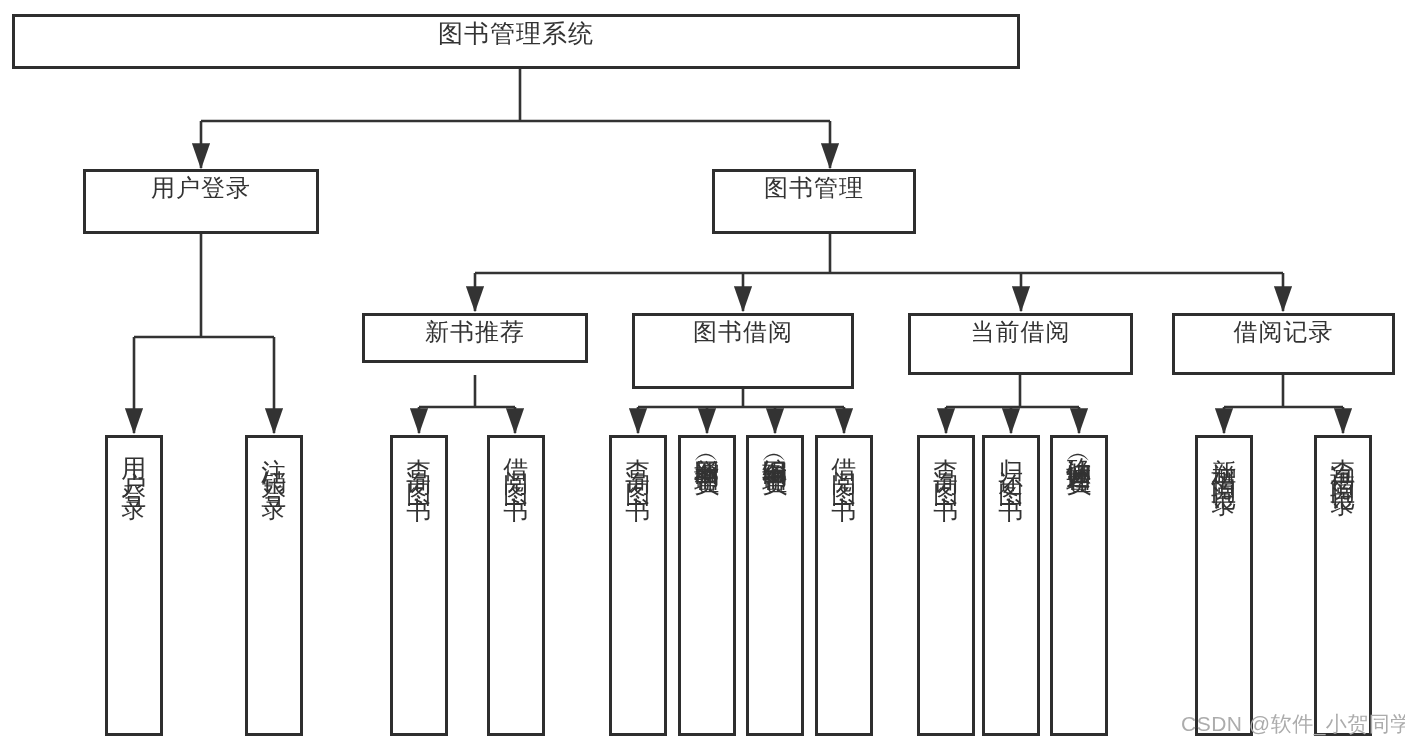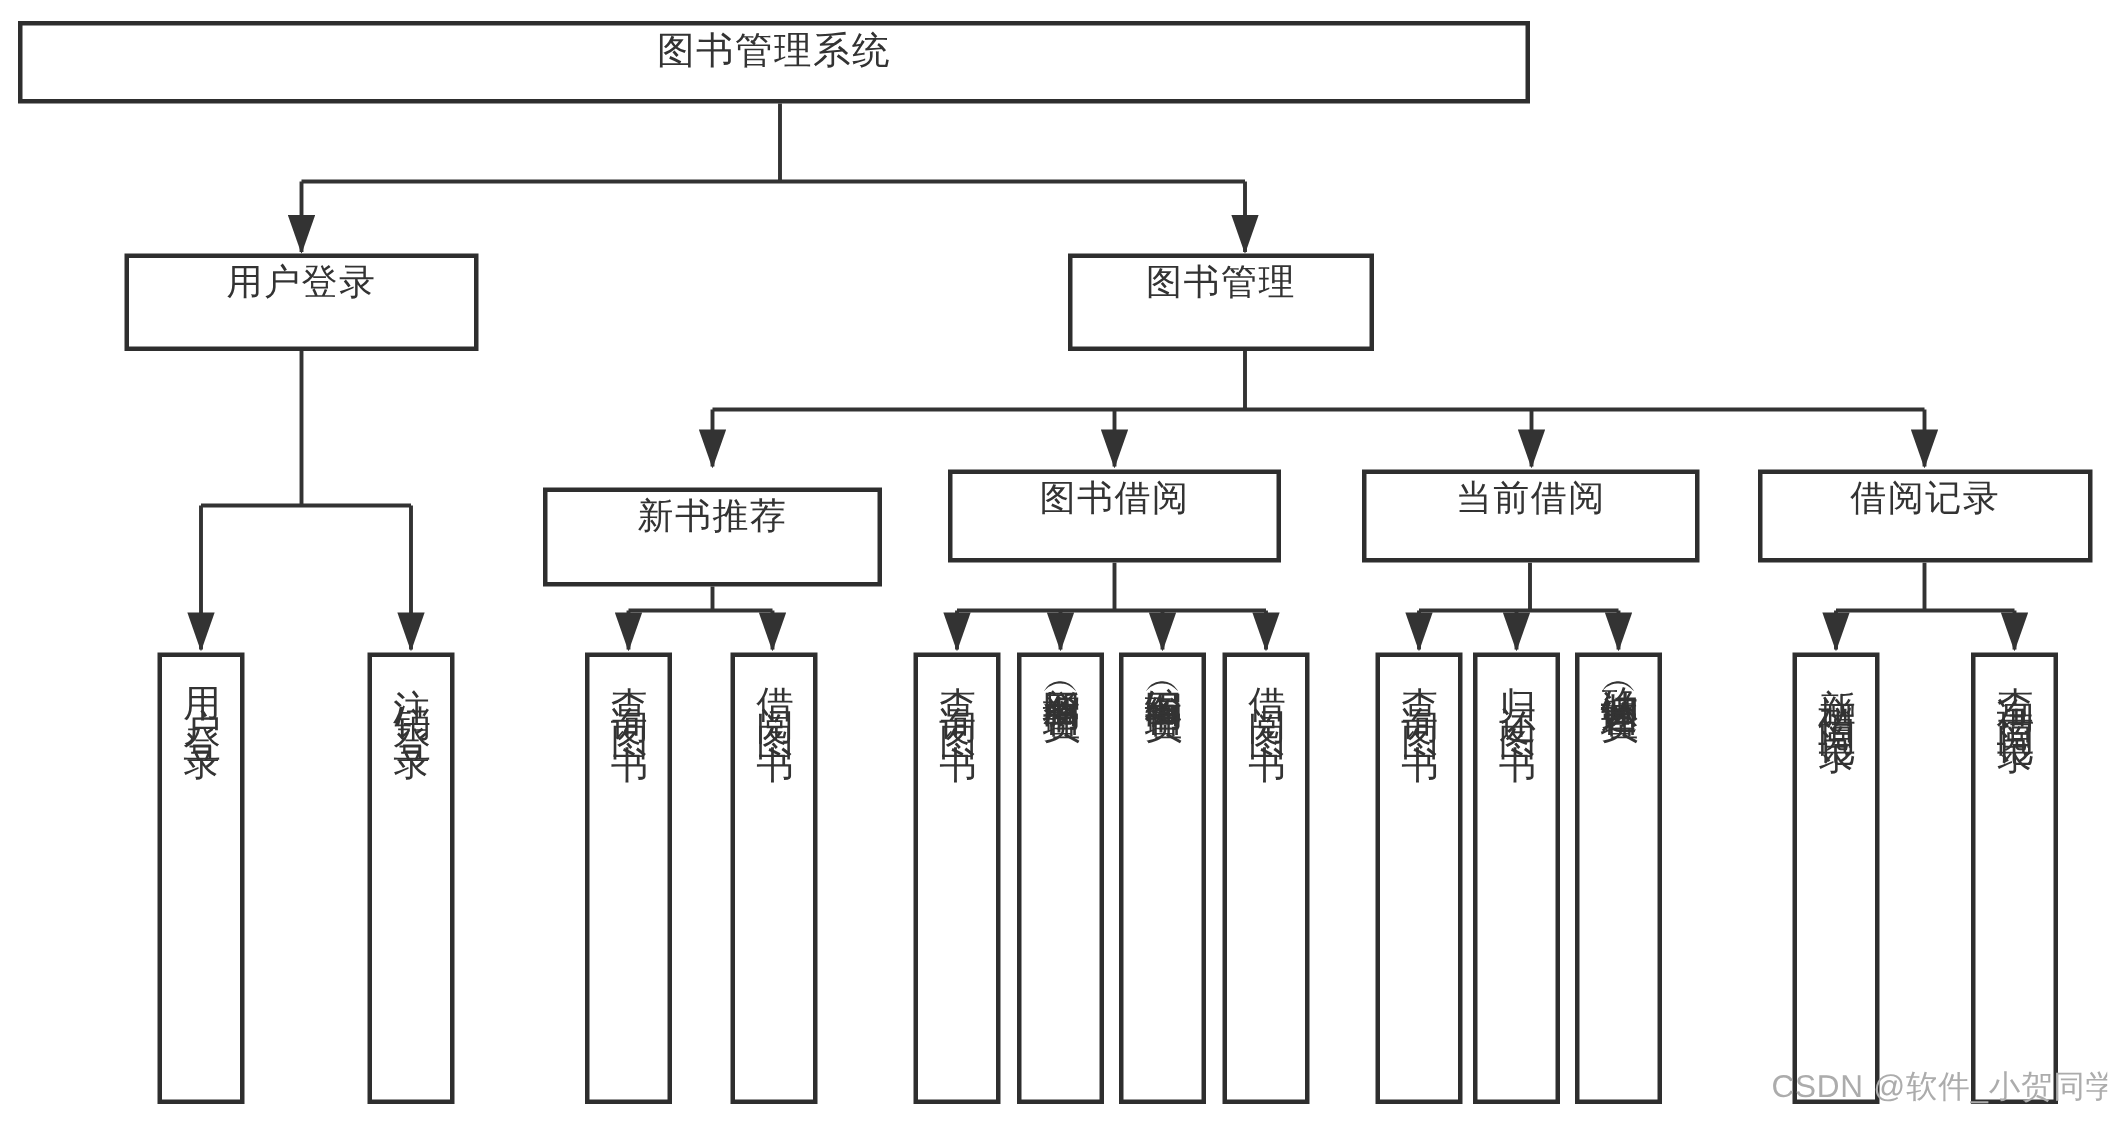--- a/index.html
+++ b/index.html
@@ -69,24 +69,24 @@
     <span>图书管理系统</span>
   </div>
 
   <div class="box hnode" style="left:83px;top:169px;width:236px;height:65px">
     <span>用户登录</span>
   </div>
   <div class="box hnode" style="left:712px;top:169px;width:204px;height:65px">
     <span>图书管理</span>
   </div>
 
-  <div class="box hnode" style="left:362px;top:325px;width:226px;height:66px">
+  <div class="box hnode" style="left:362px;top:313px;width:226px;height:50px">
     <span>新书推荐</span>
   </div>
-  <div class="box hnode" style="left:632px;top:313px;width:222px;height:62px">
+  <div class="box hnode" style="left:632px;top:313px;width:222px;height:76px">
     <span>图书借阅</span>
   </div>
   <div class="box hnode" style="left:908px;top:313px;width:225px;height:62px">
     <span>当前借阅</span>
   </div>
   <div class="box hnode" style="left:1172px;top:313px;width:223px;height:62px">
     <span>借阅记录</span>
   </div>
 
   <div class="box leaf" style="left:105px">

